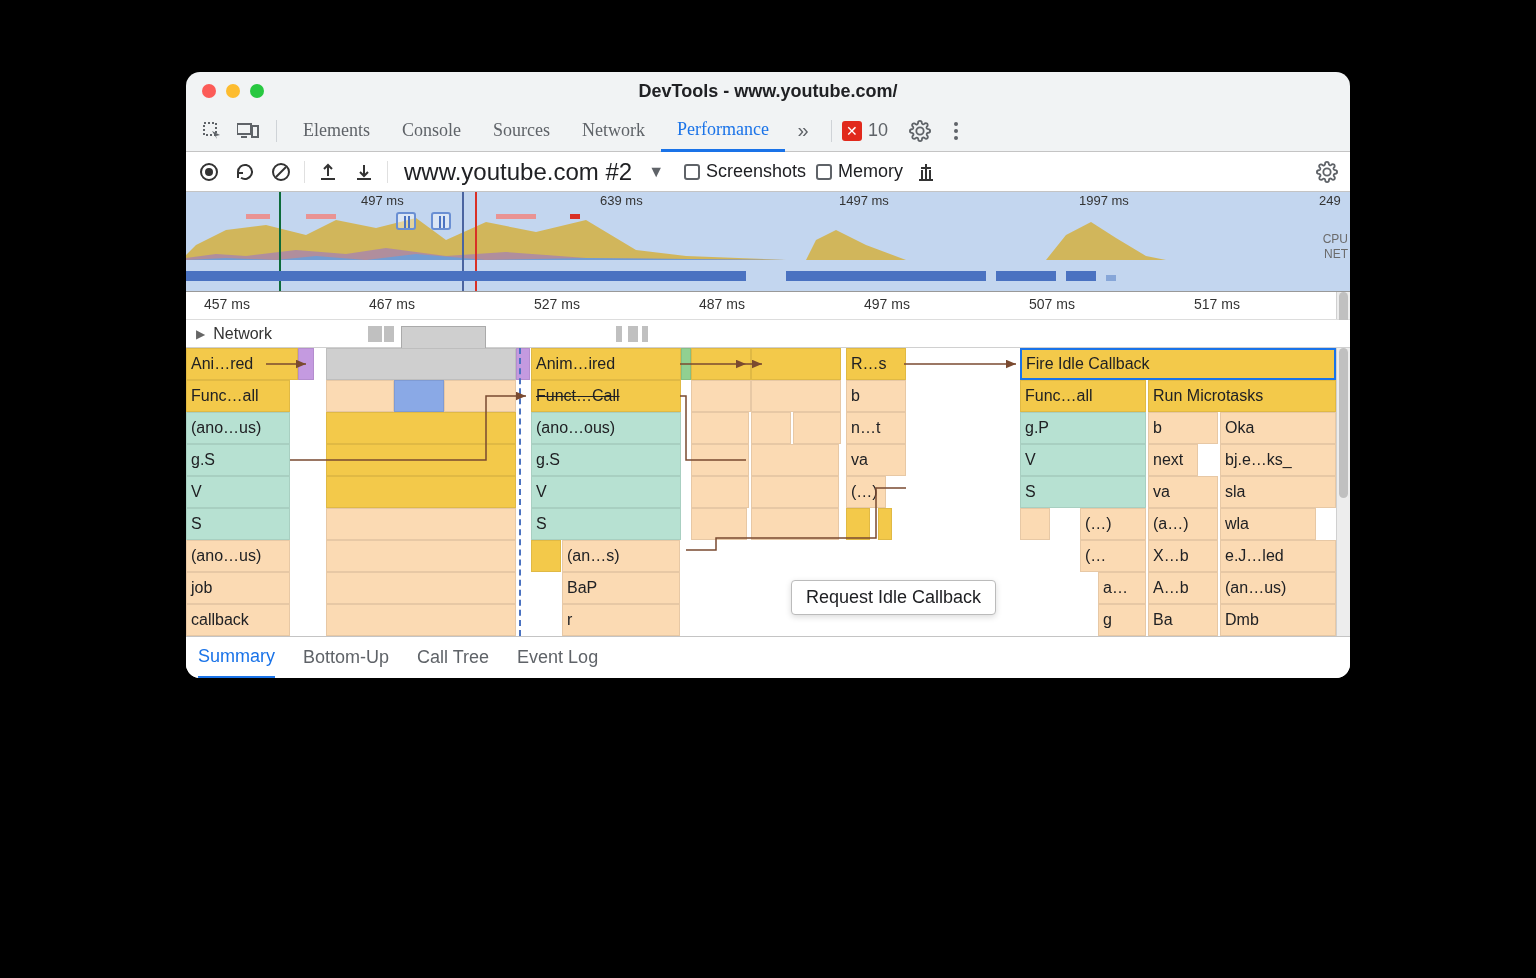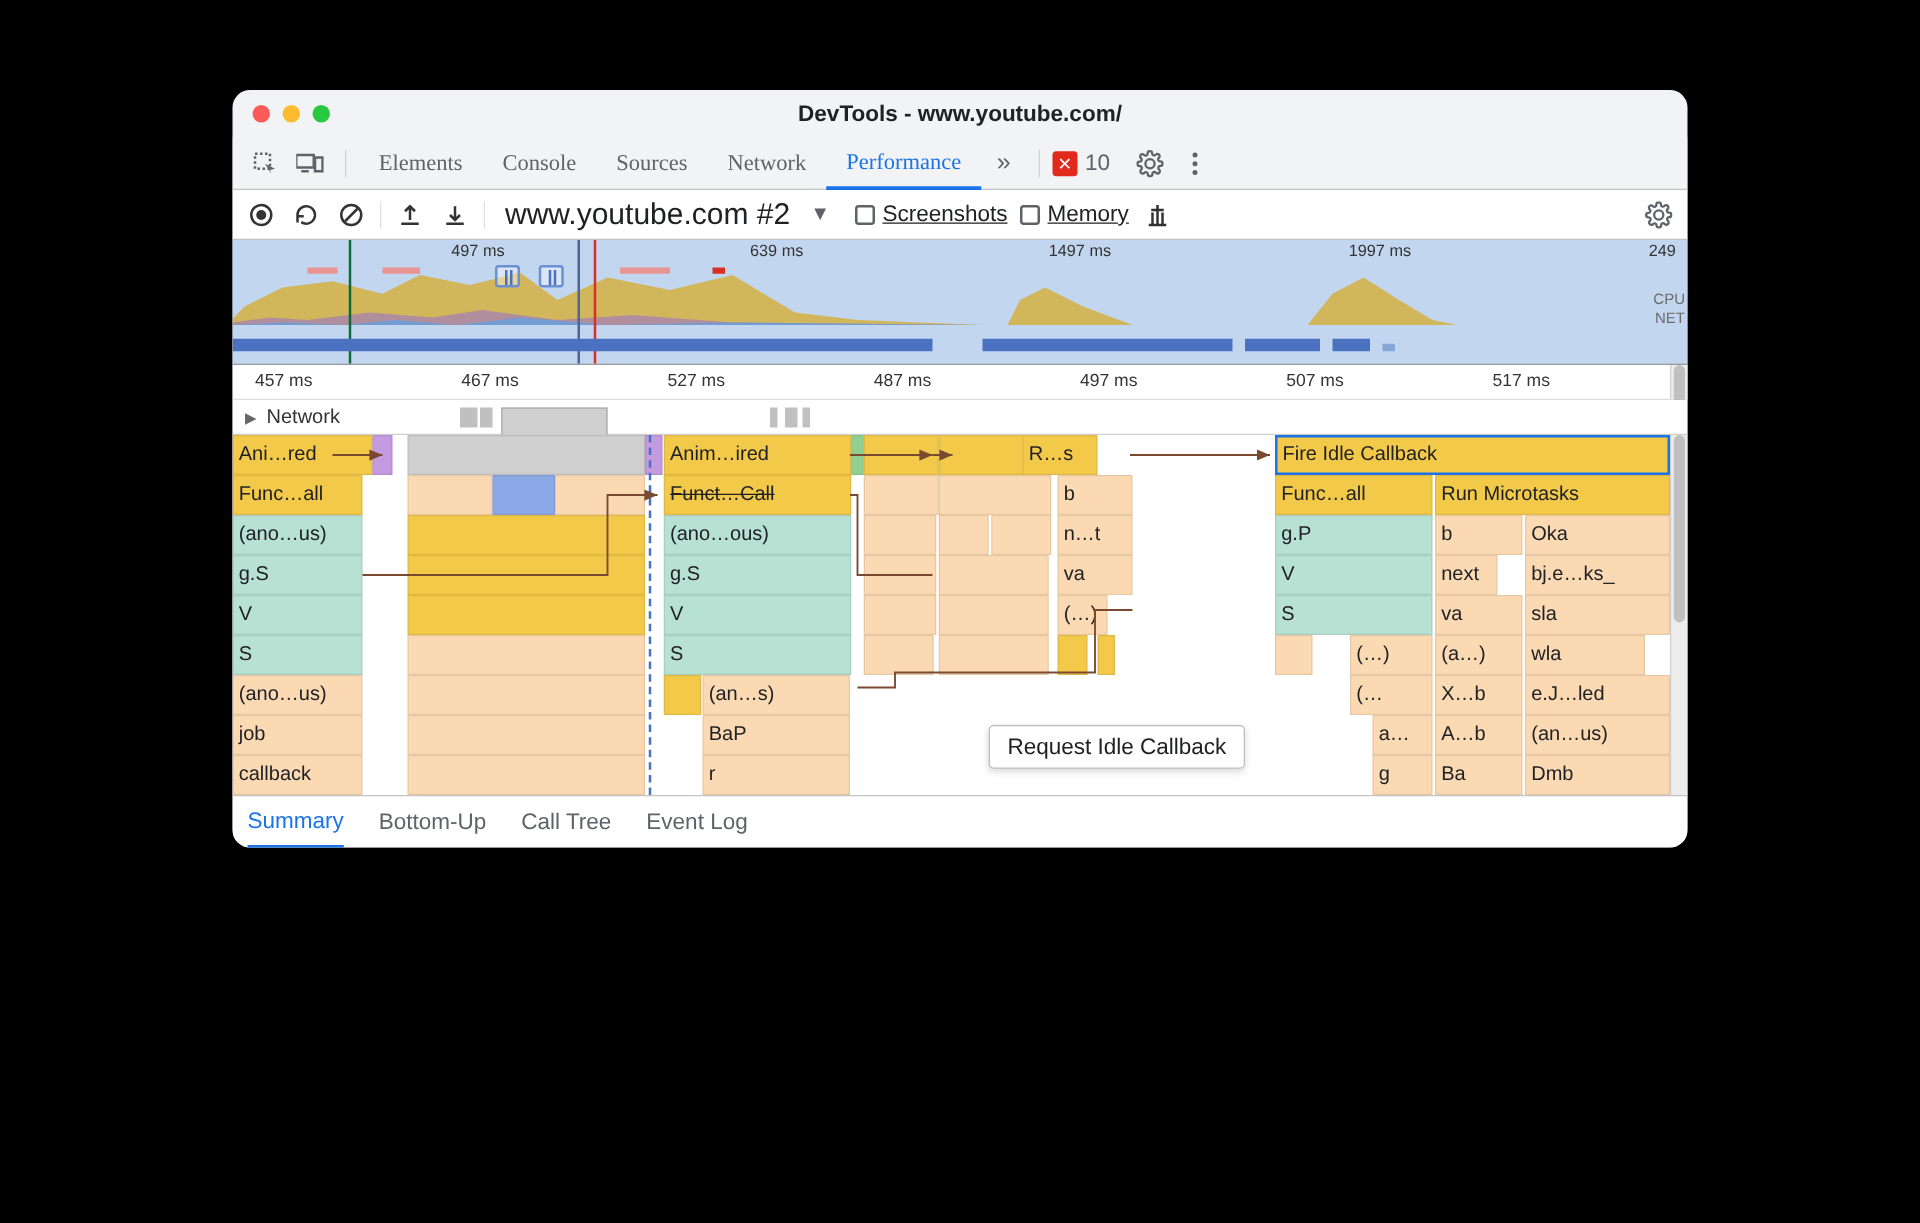--- a/index.html
+++ b/index.html
@@ -24,21 +24,21 @@
   .tabs .tab.active { color: #1a73e8; border-bottom: 3px solid #1a73e8; margin-bottom: -1px; }
   .errbadge { display: flex; align-items: center; gap: 6px; color: #5f6368; font-size: 18px; }
   .errbadge .sq { width: 20px; height: 20px; background: #e1291c; border-radius: 3px; display: flex; align-items: center; justify-content: center; color: #fff; font-size: 14px; }
 
   
   .perfbar { display: flex; align-items: center; height: 40px; background: #fff; border-bottom: 1px solid #c4c4c4; padding: 0 10px; gap: 10px; }
   .perfbar .ico { width: 26px; height: 26px; display: flex; align-items: center; justify-content: center; color: #5f6368; cursor: pointer; }
   .perfbar .vsep { width: 1px; height: 22px; background: #e0e0e0; }
   .perfbar .recname { font-size: 24px; color: #202124; padding: 0 6px; }
   .perfbar .dropico { color: #5f6368; margin-right: 10px; }
-  .chk { display: flex; align-items: center; gap: 6px; font-size: 18px; color: #202124; text-decoration: underline; }
+  .chk { display: flex; align-items: center; gap: 6px; font-size: 18px; color: #202124; }
   .chk .box { width: 16px; height: 16px; border: 2px solid #5f6368; border-radius: 3px; }
   .spacer { flex: 1; }
 
   
   .overview { position: relative; height: 100px; background: #c3d6ef; border-bottom: 1px solid #999; overflow: hidden; }
   .overview .ticks { position: absolute; top: 0; left: 0; right: 20px; height: 18px; }
   .overview .tick { position: absolute; top: 1px; font-size: 13px; color: #333; }
   .overview .labels-right { position: absolute; right: 2px; top: 40%; font-size: 12px; color: #6b6b6b; text-align: right; line-height: 1.3; }
   .overview svg.landmass { position: absolute; top: 18px; left: 0; width: 600px; height: 50px; }
   .overview .netbar { position: absolute; left: 0; right: 20px; bottom: 10px; height: 10px; }
@@ -267,21 +267,21 @@
       <div class="dashcol" style="left:333px"></div>
 
       <div class="block c-yellow" style="top:0;left:0;width:112px">Ani…red</div>
       <div class="block c-purple" style="top:0;left:112px;width:16px"></div>
       <div class="block c-grey" style="top:0;left:140px;width:190px"></div>
       <div class="block c-purple" style="top:0;left:330px;width:14px"></div>
       <div class="block c-yellow" style="top:0;left:345px;width:150px">Anim…ired</div>
       <div class="block c-green" style="top:0;left:495px;width:10px"></div>
       <div class="block c-yellow" style="top:0;left:505px;width:60px"></div>
       <div class="block c-yellow" style="top:0;left:565px;width:90px"></div>
-      <div class="block c-yellow" style="top:0;left:632px;width:60px">R…s</div>
+      <div class="block c-yellow" style="top:0;left:660px;width:60px">R…s</div>
       <div class="block c-yellow selected" style="top:0;left:834px;width:316px">Fire Idle Callback</div>
 
       <div class="block c-yellow" style="top:32px;left:0;width:104px">Func…all</div>
       <div class="block c-peach" style="top:32px;left:140px;width:68px"></div>
       <div class="block c-blue" style="top:32px;left:208px;width:50px"></div>
       <div class="block c-peach" style="top:32px;left:258px;width:72px"></div>
       <div class="block c-yellow" style="top:32px;left:345px;width:150px;text-decoration:line-through">Funct…Call</div>
       <div class="block c-peach" style="top:32px;left:505px;width:60px"></div>
       <div class="block c-peach" style="top:32px;left:565px;width:90px"></div>
       <div class="block c-peach" style="top:32px;left:660px;width:60px">b</div>

